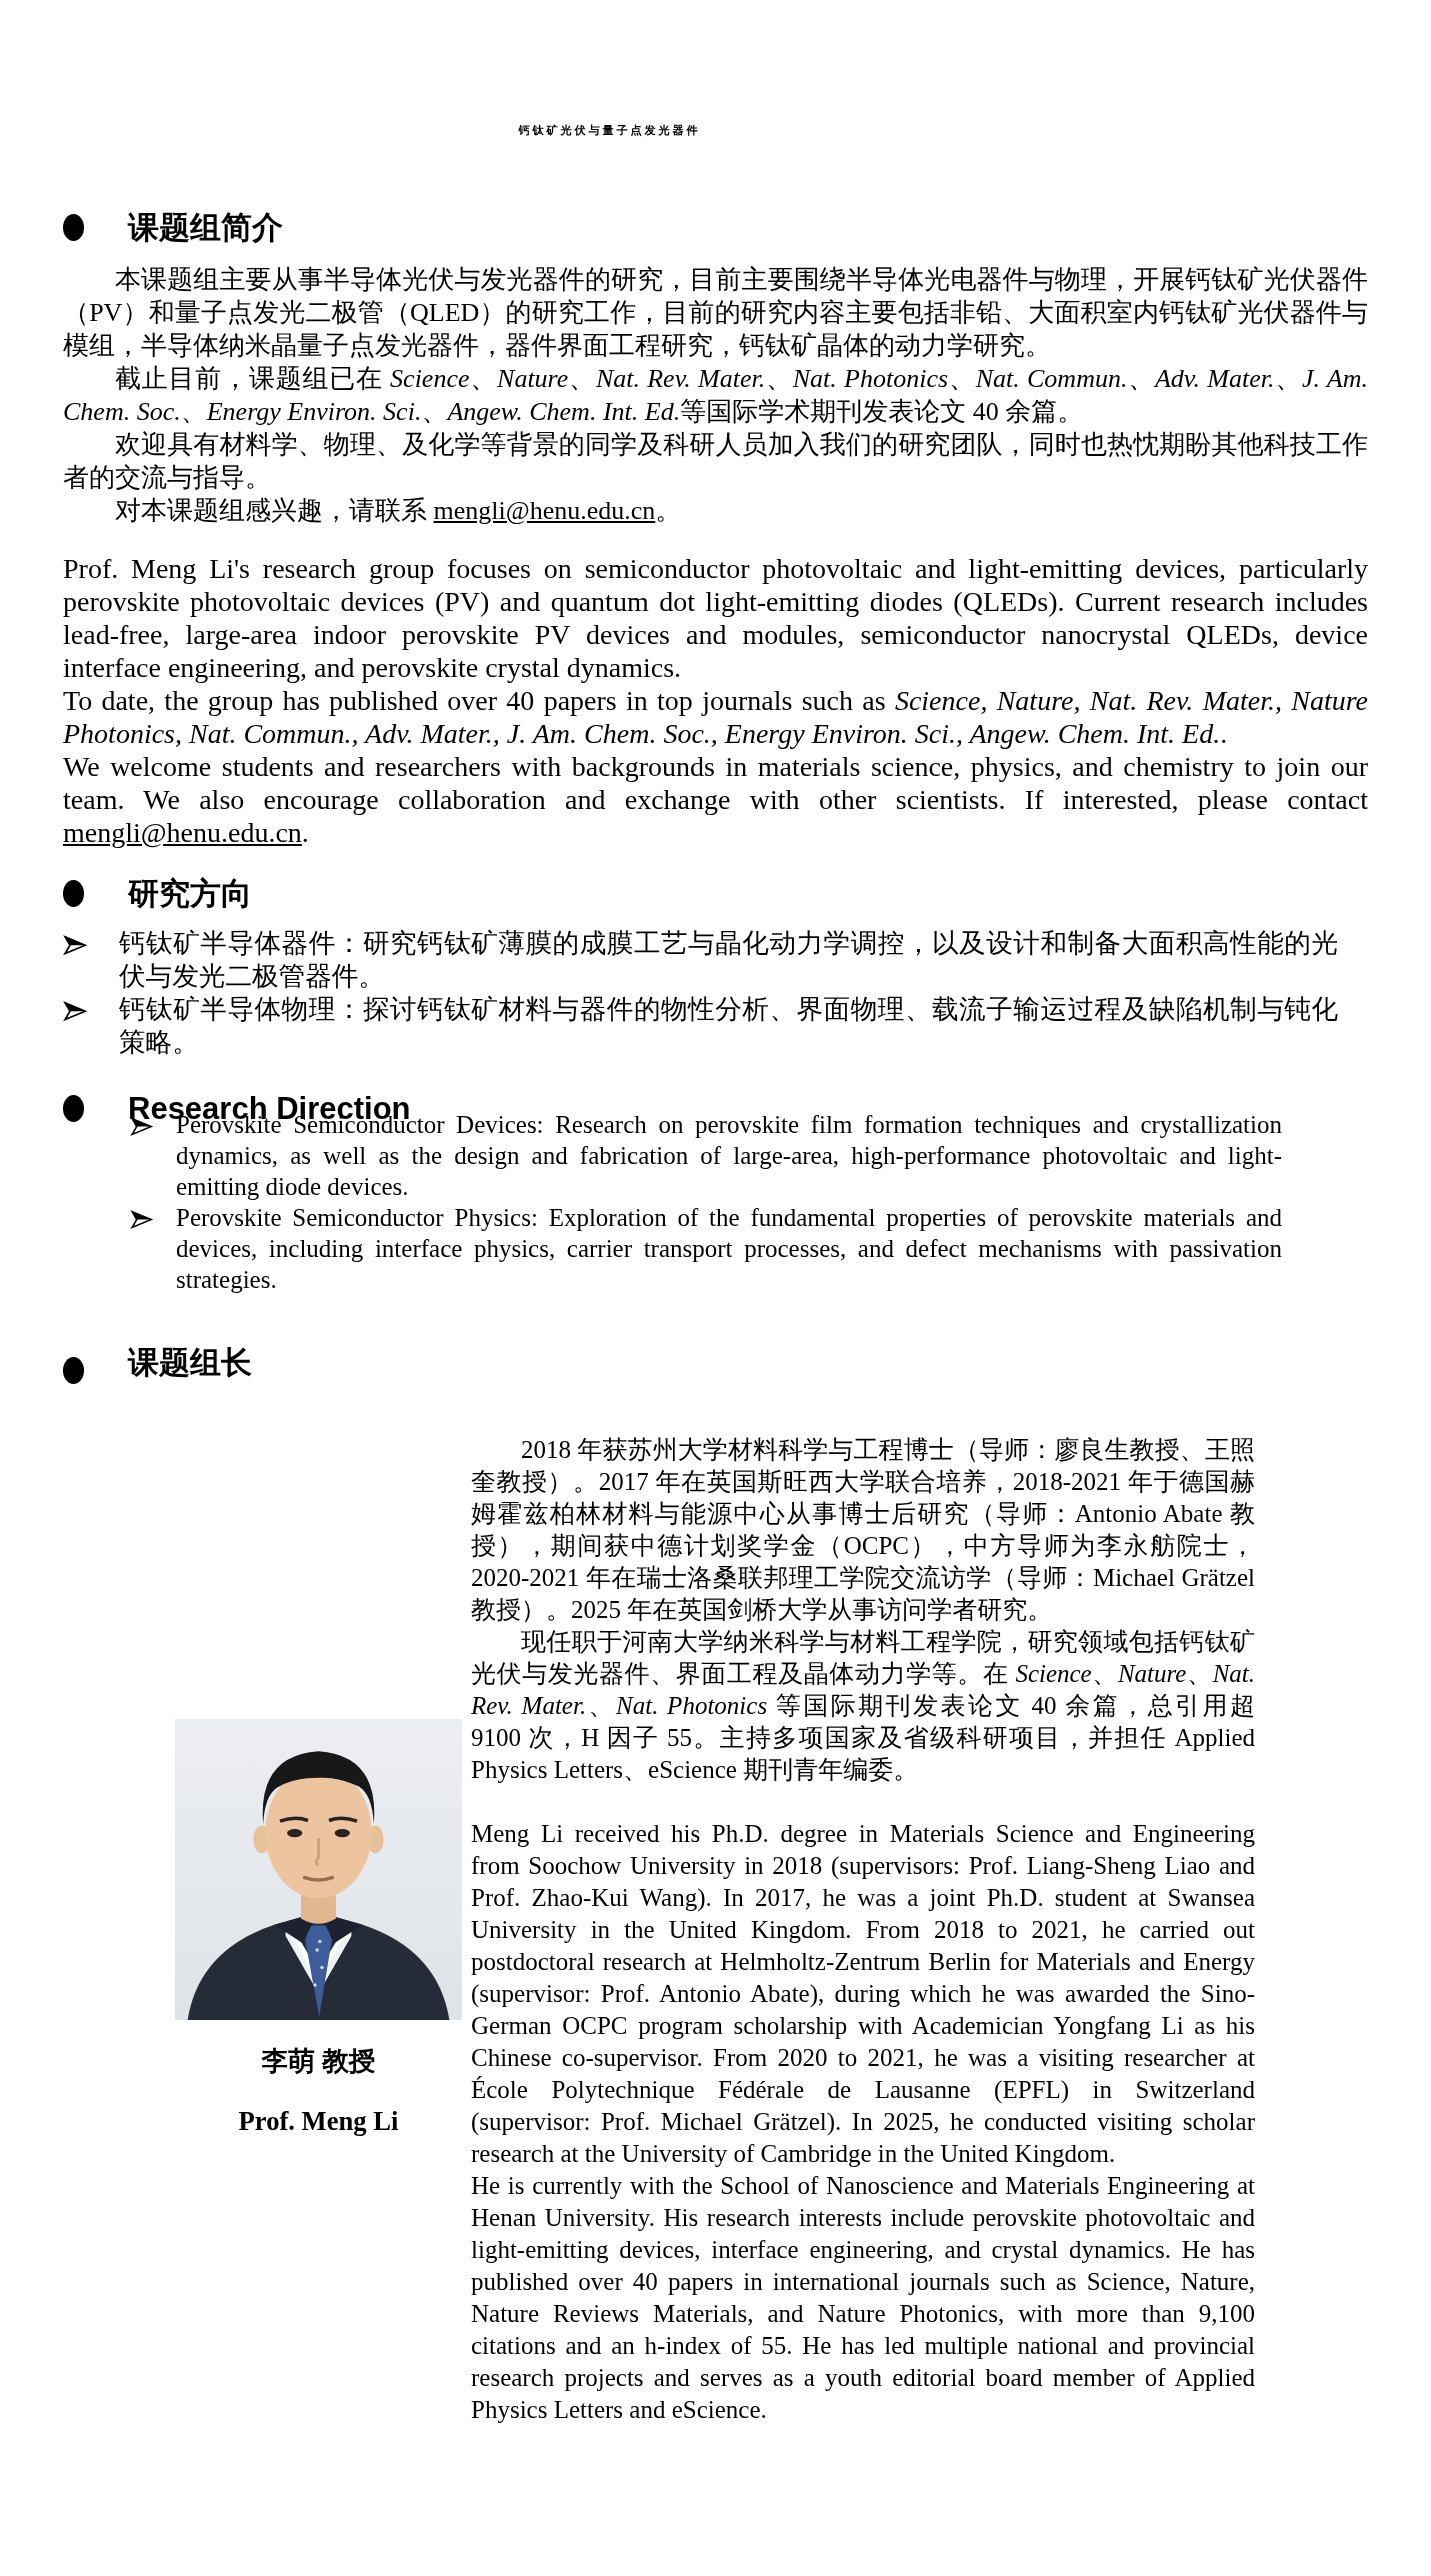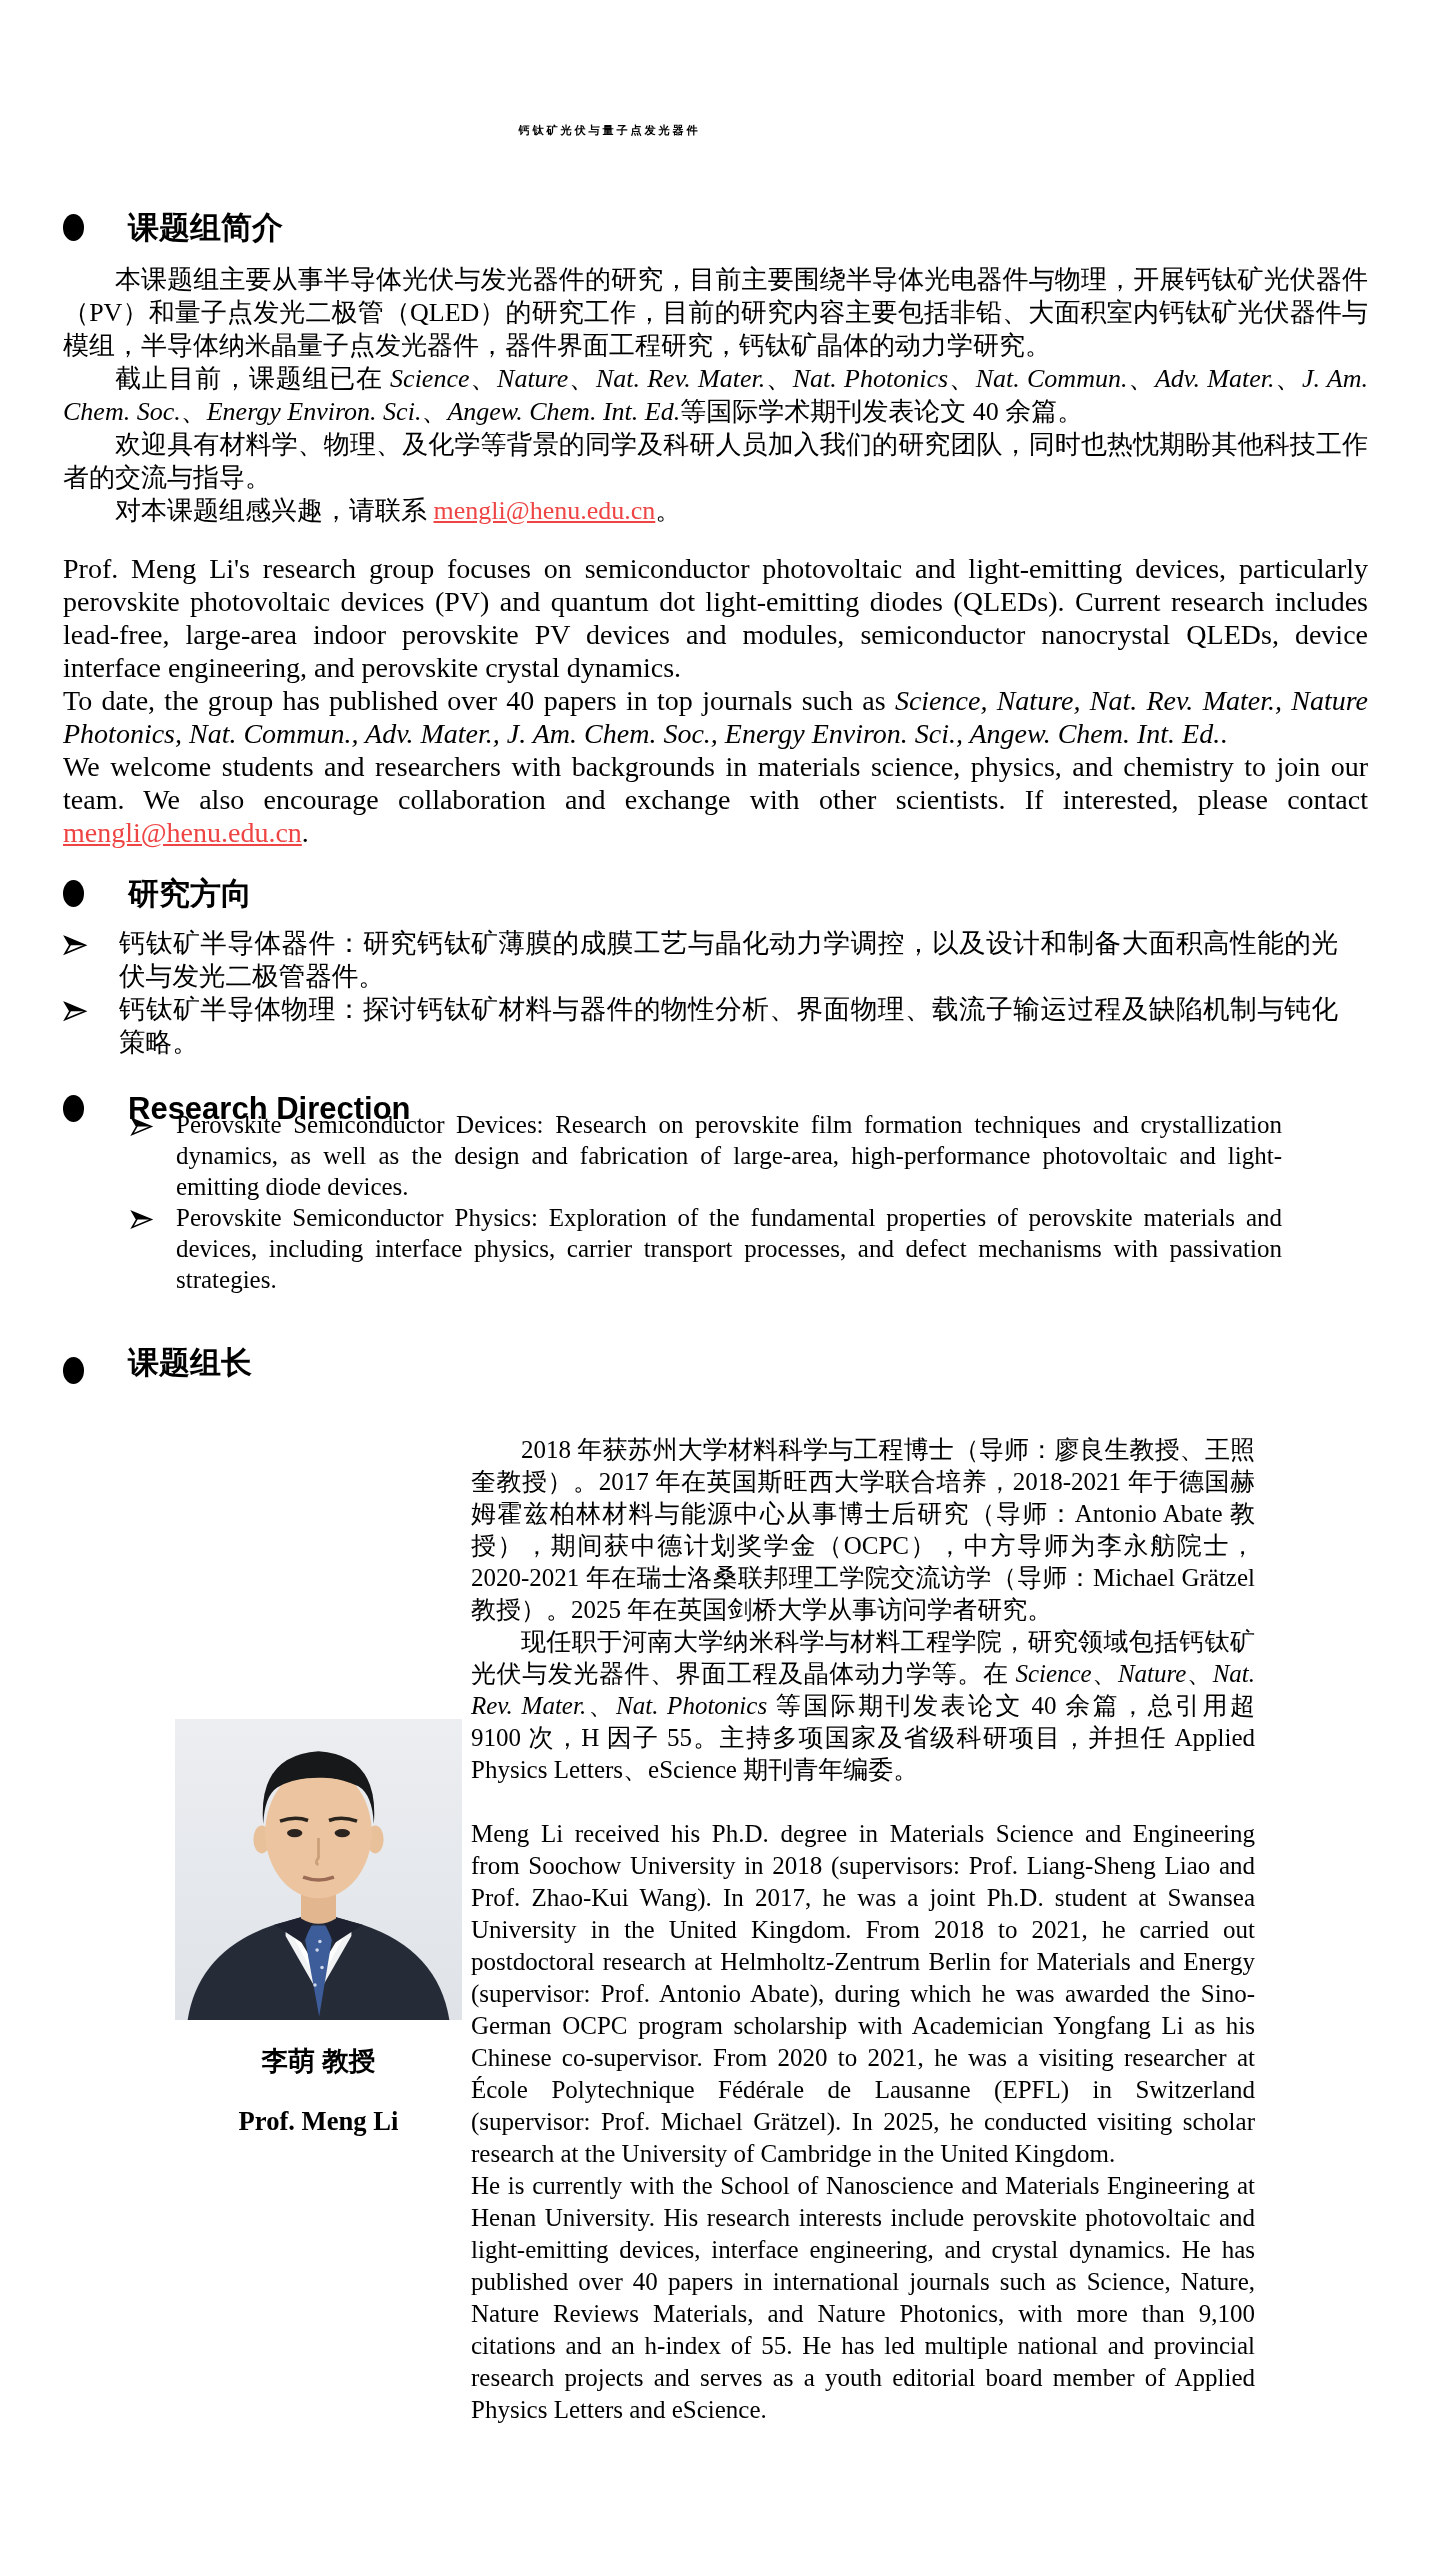--- a/index.html
+++ b/index.html
@@ -37,21 +37,21 @@
   .caption-cn{position:absolute;left:0;top:609px;width:287px;text-align:center;
     font-family:"Liberation Sans","DejaVu Sans",sans-serif;font-weight:bold;font-size:26.6px;}
   .caption-en{position:absolute;left:0;top:672px;width:287px;text-align:center;
     font-weight:bold;font-size:26.6px;}
   .bio-right{position:absolute;left:296px;top:0;width:784px;
     font-size:25px;line-height:32px;text-align:justify;}
   .bio-right p{margin:0;}
   .bio-right p.cn{text-indent:2em;}
   .bio-right p.gap{margin-top:32px;}
   
-  a.doc-link{color:#ef4444;text-decoration:underline;cursor:pointer;margin-top:23px;}
+  a.doc-link{color:#000000;text-decoration:underline;cursor:pointer;margin-top:23px;}
   i{font-style:italic;}
 </style>
 </head>
 <body>
 
 <div class="abs doc-title">钙钛矿光伏与量子点发光器件</div>
 
 <div class="abs sec-head" style="top:208px;">
   <span class="sec-dot"></span>
   <span class="txt">课题组简介</span>

